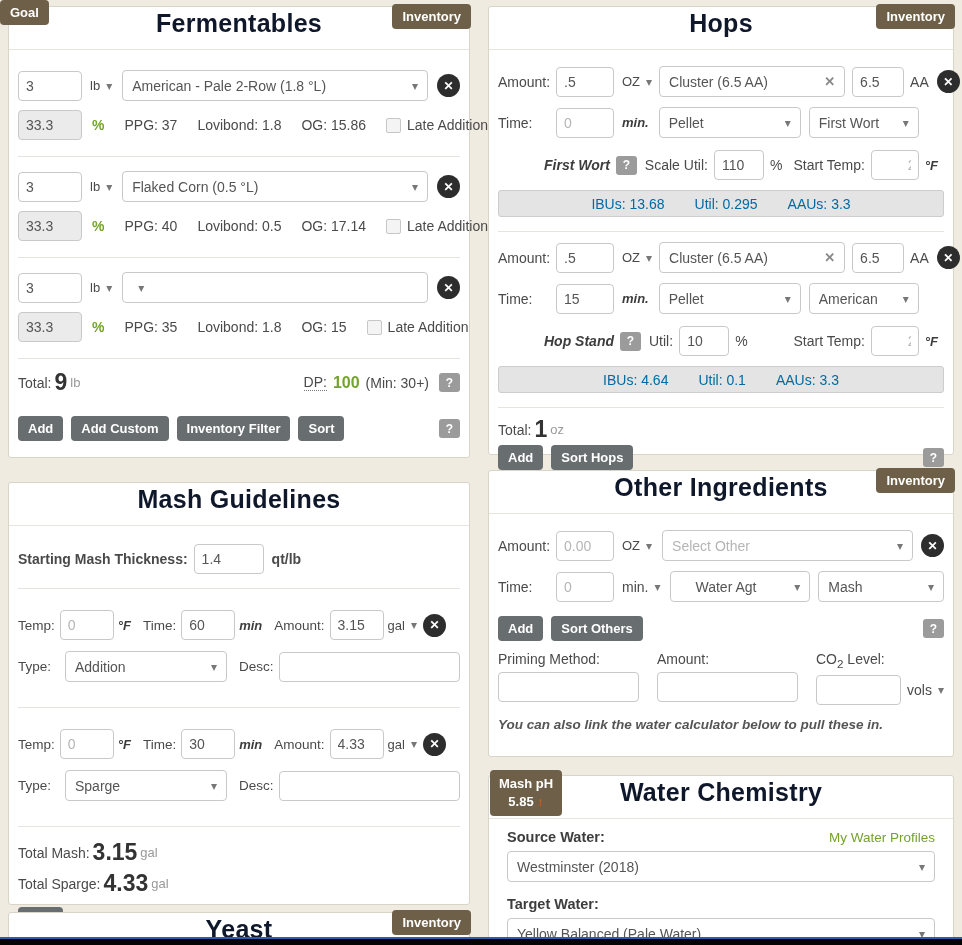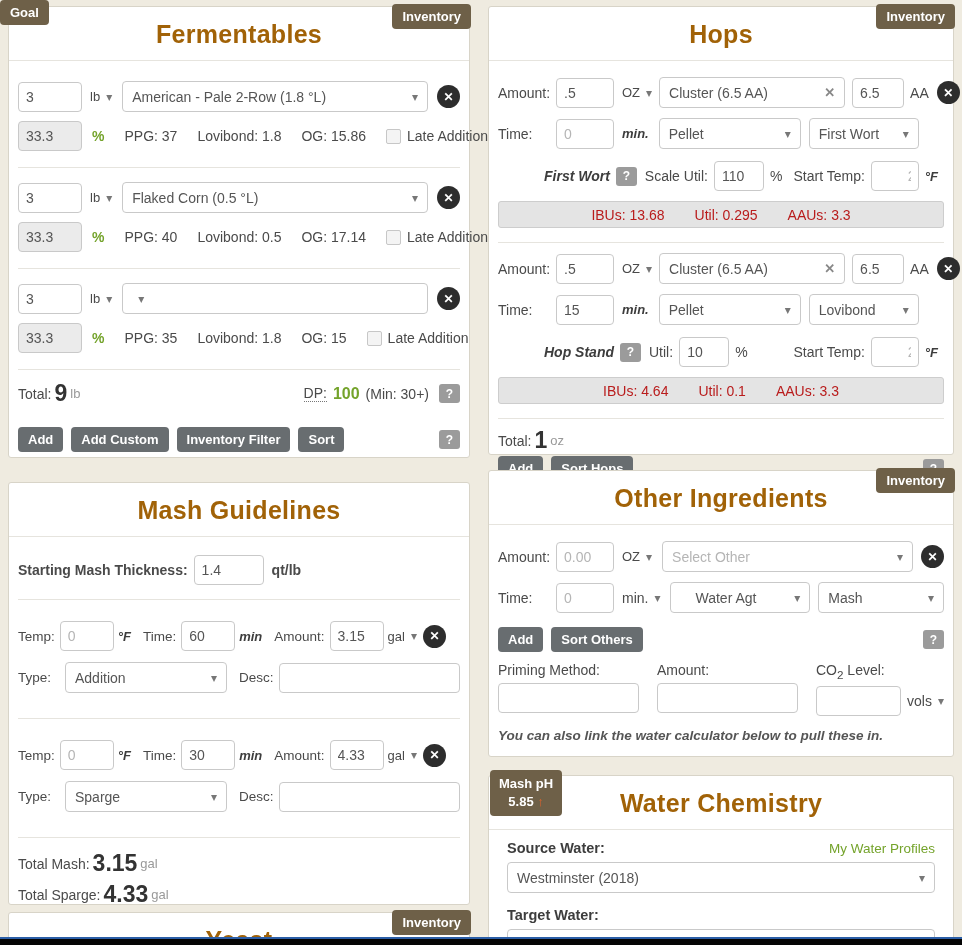--- a/index.html
+++ b/index.html
@@ -1,22 +1,22 @@
 <!DOCTYPE html>
 <html><head>
 <meta charset="utf-8">
 <style>
   * { box-sizing: border-box; margin: 0; padding: 0; }
   html,body { width:962px; }
   body { font-family: "Liberation Sans", sans-serif; }
   #page { position:relative; width:962px; height:945px; background:#efebe0; overflow:hidden; }
 
   .panel { position:absolute; background:#fff; border:1px solid #d8d4c8; border-radius:3px; }
-  .phead { position:relative; text-align:center; font-size:25px; font-weight:bold; color:#a16207;
-           padding:13px 0 11px; border-bottom:1px solid #e6e4de; letter-spacing:.3px; }
+  .phead { position:relative; text-align:center; font-size:25px; font-weight:bold; color:#0f172a;
+           padding:2px 0 11px; border-bottom:1px solid #e6e4de; letter-spacing:.3px; }
   .pbody { padding:6px 9px 8px; }
 
   .badge { position:absolute; background:#6e6048; color:#fff; font-size:13px; font-weight:bold;
            padding:6px 10px; border-radius:4px; line-height:1; z-index:5; }
   .badge.inv  { top:-3px; right:-2px; }
   .badge.goal { top:-7px; left:-9px; }
   .badge.mashph { top:-6px; left:1px; text-align:center; line-height:1.4; padding:5px 9px; }
   .badge.mashph .arrow { color:#e0622a; }
 
   .row { display:flex; align-items:center; min-width:0; }
@@ -40,21 +40,21 @@
   .unitdd { display:inline-flex; align-items:center; color:#4a4a4a; font-size:13px; white-space:nowrap; flex:none; }
 
   .xc { width:23px; height:23px; border-radius:50%; background:#2d2d2d; color:#fff; font-size:12px;
         font-weight:bold; display:inline-flex; align-items:center; justify-content:center; flex:none; }
   .btn { background:#686d70; color:#fff; font-size:13px; font-weight:bold; padding:6px 10px;
          border-radius:4px; display:inline-block; line-height:1; white-space:nowrap; }
   .help { background:#9b9b9b; color:#fff; font-size:12px; font-weight:bold; width:21px; height:19px;
           border-radius:3px; display:inline-flex; align-items:center; justify-content:center; flex:none; }
   .hr { border-top:1px solid #e6e4de; }
   .statbar { background:#e4e4e4; border:1px solid #cdcdcd; border-radius:3px; height:27px; display:flex;
-             align-items:center; justify-content:center; gap:30px; font-size:14px; color:#b91c1c; }
+             align-items:center; justify-content:center; gap:30px; font-size:14px; color:#0369a1; }
   .green { color:#74a32b; font-weight:bold; }
   .link  { color:#74a32b; font-size:13.5px; }
   .cb { width:15px; height:15px; background:#f4f4f4; border:1px solid #c7c7c7; border-radius:2px;
         display:inline-block; flex:none; }
   .big { font-size:23px; font-weight:bold; color:#333; margin:0 3px; }
   .unit-sm { font-size:13px; color:#999; }
   .note { font-size:13.5px; font-weight:bold; font-style:italic; color:#555; line-height:1.55; }
   .dotted { border-bottom:1px dotted #777; }
   .blabel { font-size:14.5px; font-weight:bold; color:#3d3d3d; }
 
@@ -289,21 +289,21 @@
         </div>
         <div class="row hline">
           <span class="lbl hlbl">Time:</span>
           <input class="inp w58" value="15" style="">
           <span class="bi ml8 mr10">min.</span>
           <div class="select" style="width:142px;">
               <span class="val">Pellet</span>
               <span class="caret">▾</span>
             </div>
           <div class="select ml8" style="width:110px;">
-              <span class="val">Lovibond</span>
+              <span class="val">American</span>
               <span class="caret">▾</span>
             </div>
         </div>
         <div class="row hsub">
           <span class="bi" style="font-size:14px;">Hop Stand</span>
           <span class="help">?</span>
           <span class="lbl mr6">Util:</span>
           <input class="inp w50" value="10" style="">
           <span class="lbl ml6">%</span>
           <span class="spacer"></span>

